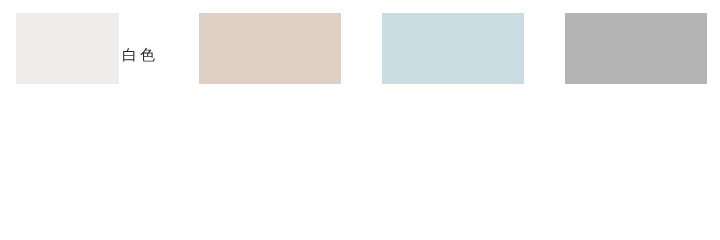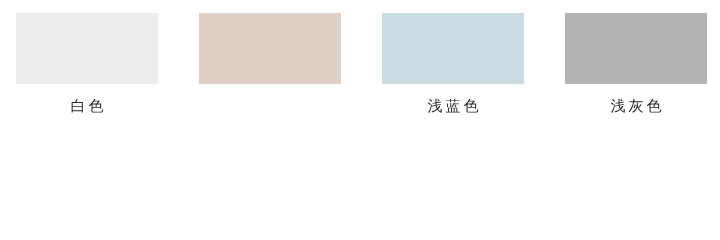--- a/index.html
+++ b/index.html
@@ -21,21 +21,21 @@
     background: #ffffff;
     display: flex;
     flex-direction: row;
     align-items: flex-start;
     justify-content: space-between;
     box-sizing: border-box;
     padding: 13px 13px 0 16px;
   }
   .swatch-cell {
     display: flex;
-    flex-direction: column;
+    flex-direction: row;
     align-items: center;
     width: 142px;
     flex: 0 0 142px;
   }
   .swatch-chip {
     width: 142px;
     height: 71px;
     display: block;
     border: 0;
     border-radius: 0;
@@ -63,21 +63,19 @@
     <div class="swatch-chip" style="background-color: rgb(238, 237, 235);"></div>
     <div class="swatch-label" style="color: rgb(43, 43, 43);">白色</div>
   </div>
 
   <div class="swatch-cell">
     <div class="swatch-chip" style="background-color: rgb(222, 208, 196);"></div>
   </div>
 
   <div class="swatch-cell">
     <div class="swatch-chip" style="background-color: rgb(201, 220, 226);"></div>
-    <div class="swatch-label" style="color: rgb(43, 43, 43);">浅蓝色</div>
   </div>
 
   <div class="swatch-cell">
     <div class="swatch-chip" style="background-color: rgb(180, 180, 180);"></div>
-    <div class="swatch-label" style="color: rgb(43, 43, 43);">浅灰色</div>
   </div>
 
 </div>
 
 </body></html>

